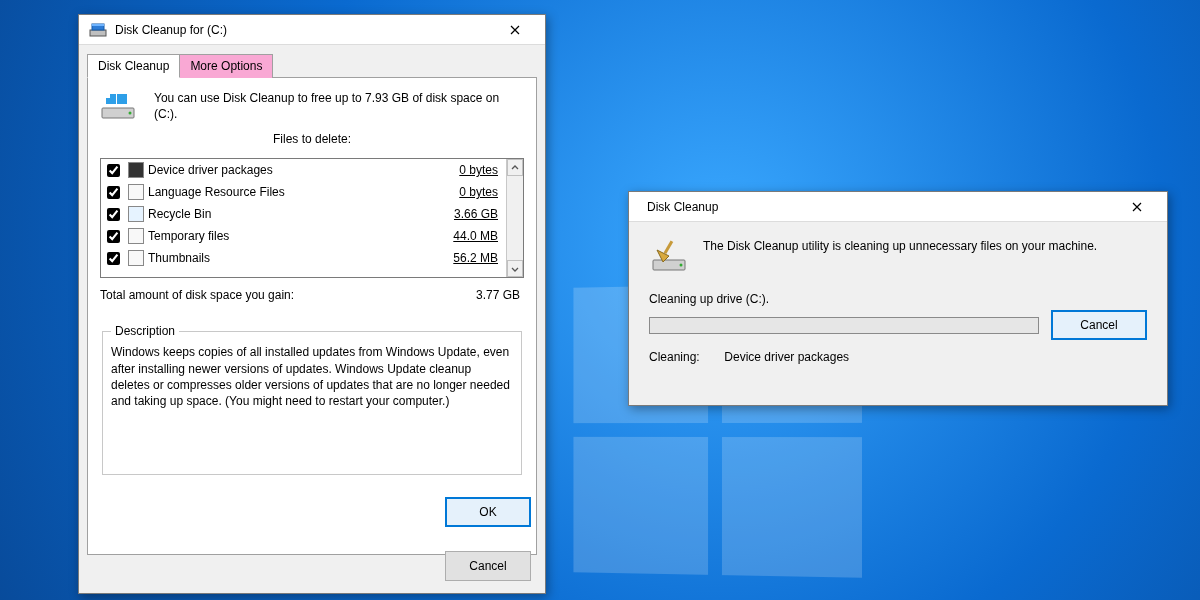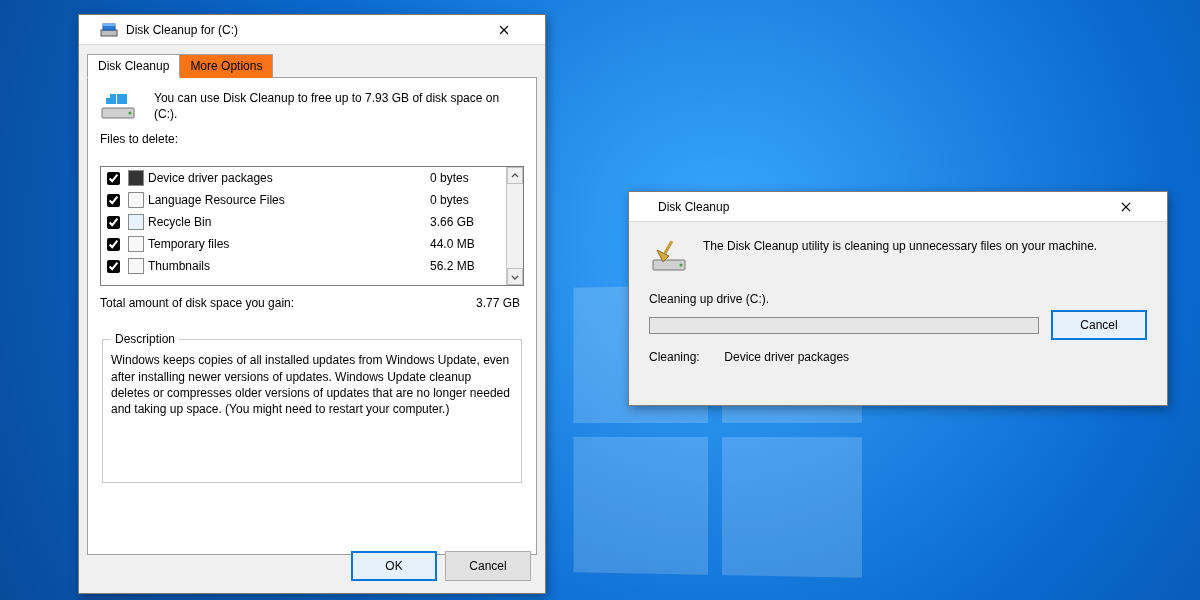--- a/index.html
+++ b/index.html
@@ -35,82 +35,82 @@
     background: #f0f0f0;
     border: 1px solid #7a7a7a;
     box-shadow: 2px 3px 10px rgba(0,0,0,0.35);
   }
   .titlebar {
     display: flex;
     align-items: center;
     height: 30px;
     background: #ffffff;
     border-bottom: 1px solid #dcdcdc;
-    padding: 0 21px;
+    padding: 0 10px;
   }
   .titlebar .title-text { flex: 1; font-size: 12px; padding-left: 4px; }
   .title-icon { width: 18px; height: 18px; margin-right: 4px; display:flex; align-items:center; justify-content:center;}
   .close-btn {
     width: 40px; height: 28px;
     display: flex; align-items: center; justify-content: center;
     font-size: 14px; font-weight: 400;
     cursor: default;
   }
 
   
   #dlg-main { left: 78px; top: 14px; width: 468px; height: 580px; }
   .tabstrip {
     display: flex;
     margin: 8px 8px 0 8px;
     position: relative;
   }
   .tab {
     padding: 4px 10px;
-    background: #f97316;
+    background: #f9a8d4;
     border: 1px solid #a0a0a0;
     border-bottom: none;
     margin-right: -1px;
     font-size: 12px;
     position: relative;
     top: 1px;
   }
   .tab.active { background: #fff; z-index: 2; border-bottom: 1px solid #fff;}
   .tabpanel {
     margin: 0 8px 8px 8px;
     background: #ffffff;
     border: 1px solid #a0a0a0;
     padding: 12px;
     height: 478px;
   }
   .intro { display:flex; gap:18px; margin-bottom:10px; }
   .drive-icon { width:36px; height:32px; }
   .intro-text { font-size:12px; line-height:1.35; }
 
-  .label { font-size:12px; margin-bottom:20px; }
+  .label { font-size:12px; margin-bottom:12px;text-align:center; }
   .filelist {
     border: 1px solid #7a7a7a;
     height: 120px;
     display: flex;
     background: #fff;
   }
   .filelist-rows { flex:1; overflow:hidden; }
   .filerow {
     display:flex;
     align-items:center;
     padding: 2px 6px;
     gap: 4px;
     font-size:12px;
     height: 22px;
   }
   .filerow input[type=checkbox]{ margin:0 4px 0 0; width:13px; height:13px; accent-color:#000; }
   .item-icon { width:16px; height:16px; border:1px solid #888; background:#f8f8f8; flex-shrink:0; }
   .item-icon.dark { background:#333; }
   .item-icon.recycle { background:#e6f3ff; }
   .filerow .name { flex:1; }
-  .filerow .size { width:70px; text-align:left; padding-right:2px;}
+  .filerow .size { width:70px; text-align:right; padding-right:2px;text-decoration:underline;}
   .scrollcol {
     width:17px;
     background:#f0f0f0;
     border-left:1px solid #c8c8c8;
     display:flex; flex-direction:column;
     align-items:center; justify-content:space-between;
     font-size:10px; color:#555;
   }
   .scrollbtn{ height:17px; width:100%; display:flex;align-items:center;justify-content:center; border:1px solid #c0c0c0; background:#f0f0f0;}
   .scrollthumb{ flex:1; background:#cdcdcd; margin:0 2px;}
@@ -121,21 +121,21 @@
   fieldset.desc {
     margin-top:22px;
     border:1px solid #c8c8c8;
     padding:6px 8px 10px 8px;
   }
   fieldset.desc legend{ font-size:12px; padding:0 4px;}
   .desc-body{ font-size:12px; line-height:1.35; height:120px; }
 
   .btnrow{
     position:absolute; right:14px; bottom:12px;
-    display:flex; gap:8px;
+    display:flex; gap:24px;flex-direction:column;
   }
   button.win-btn{
     min-width:86px; height:30px;
     background:#e1e1e1;
     border:1px solid #adadad;
     font: inherit;
     cursor:default;
   }
   button.win-btn.default{
     border:2px solid #0078d7;

